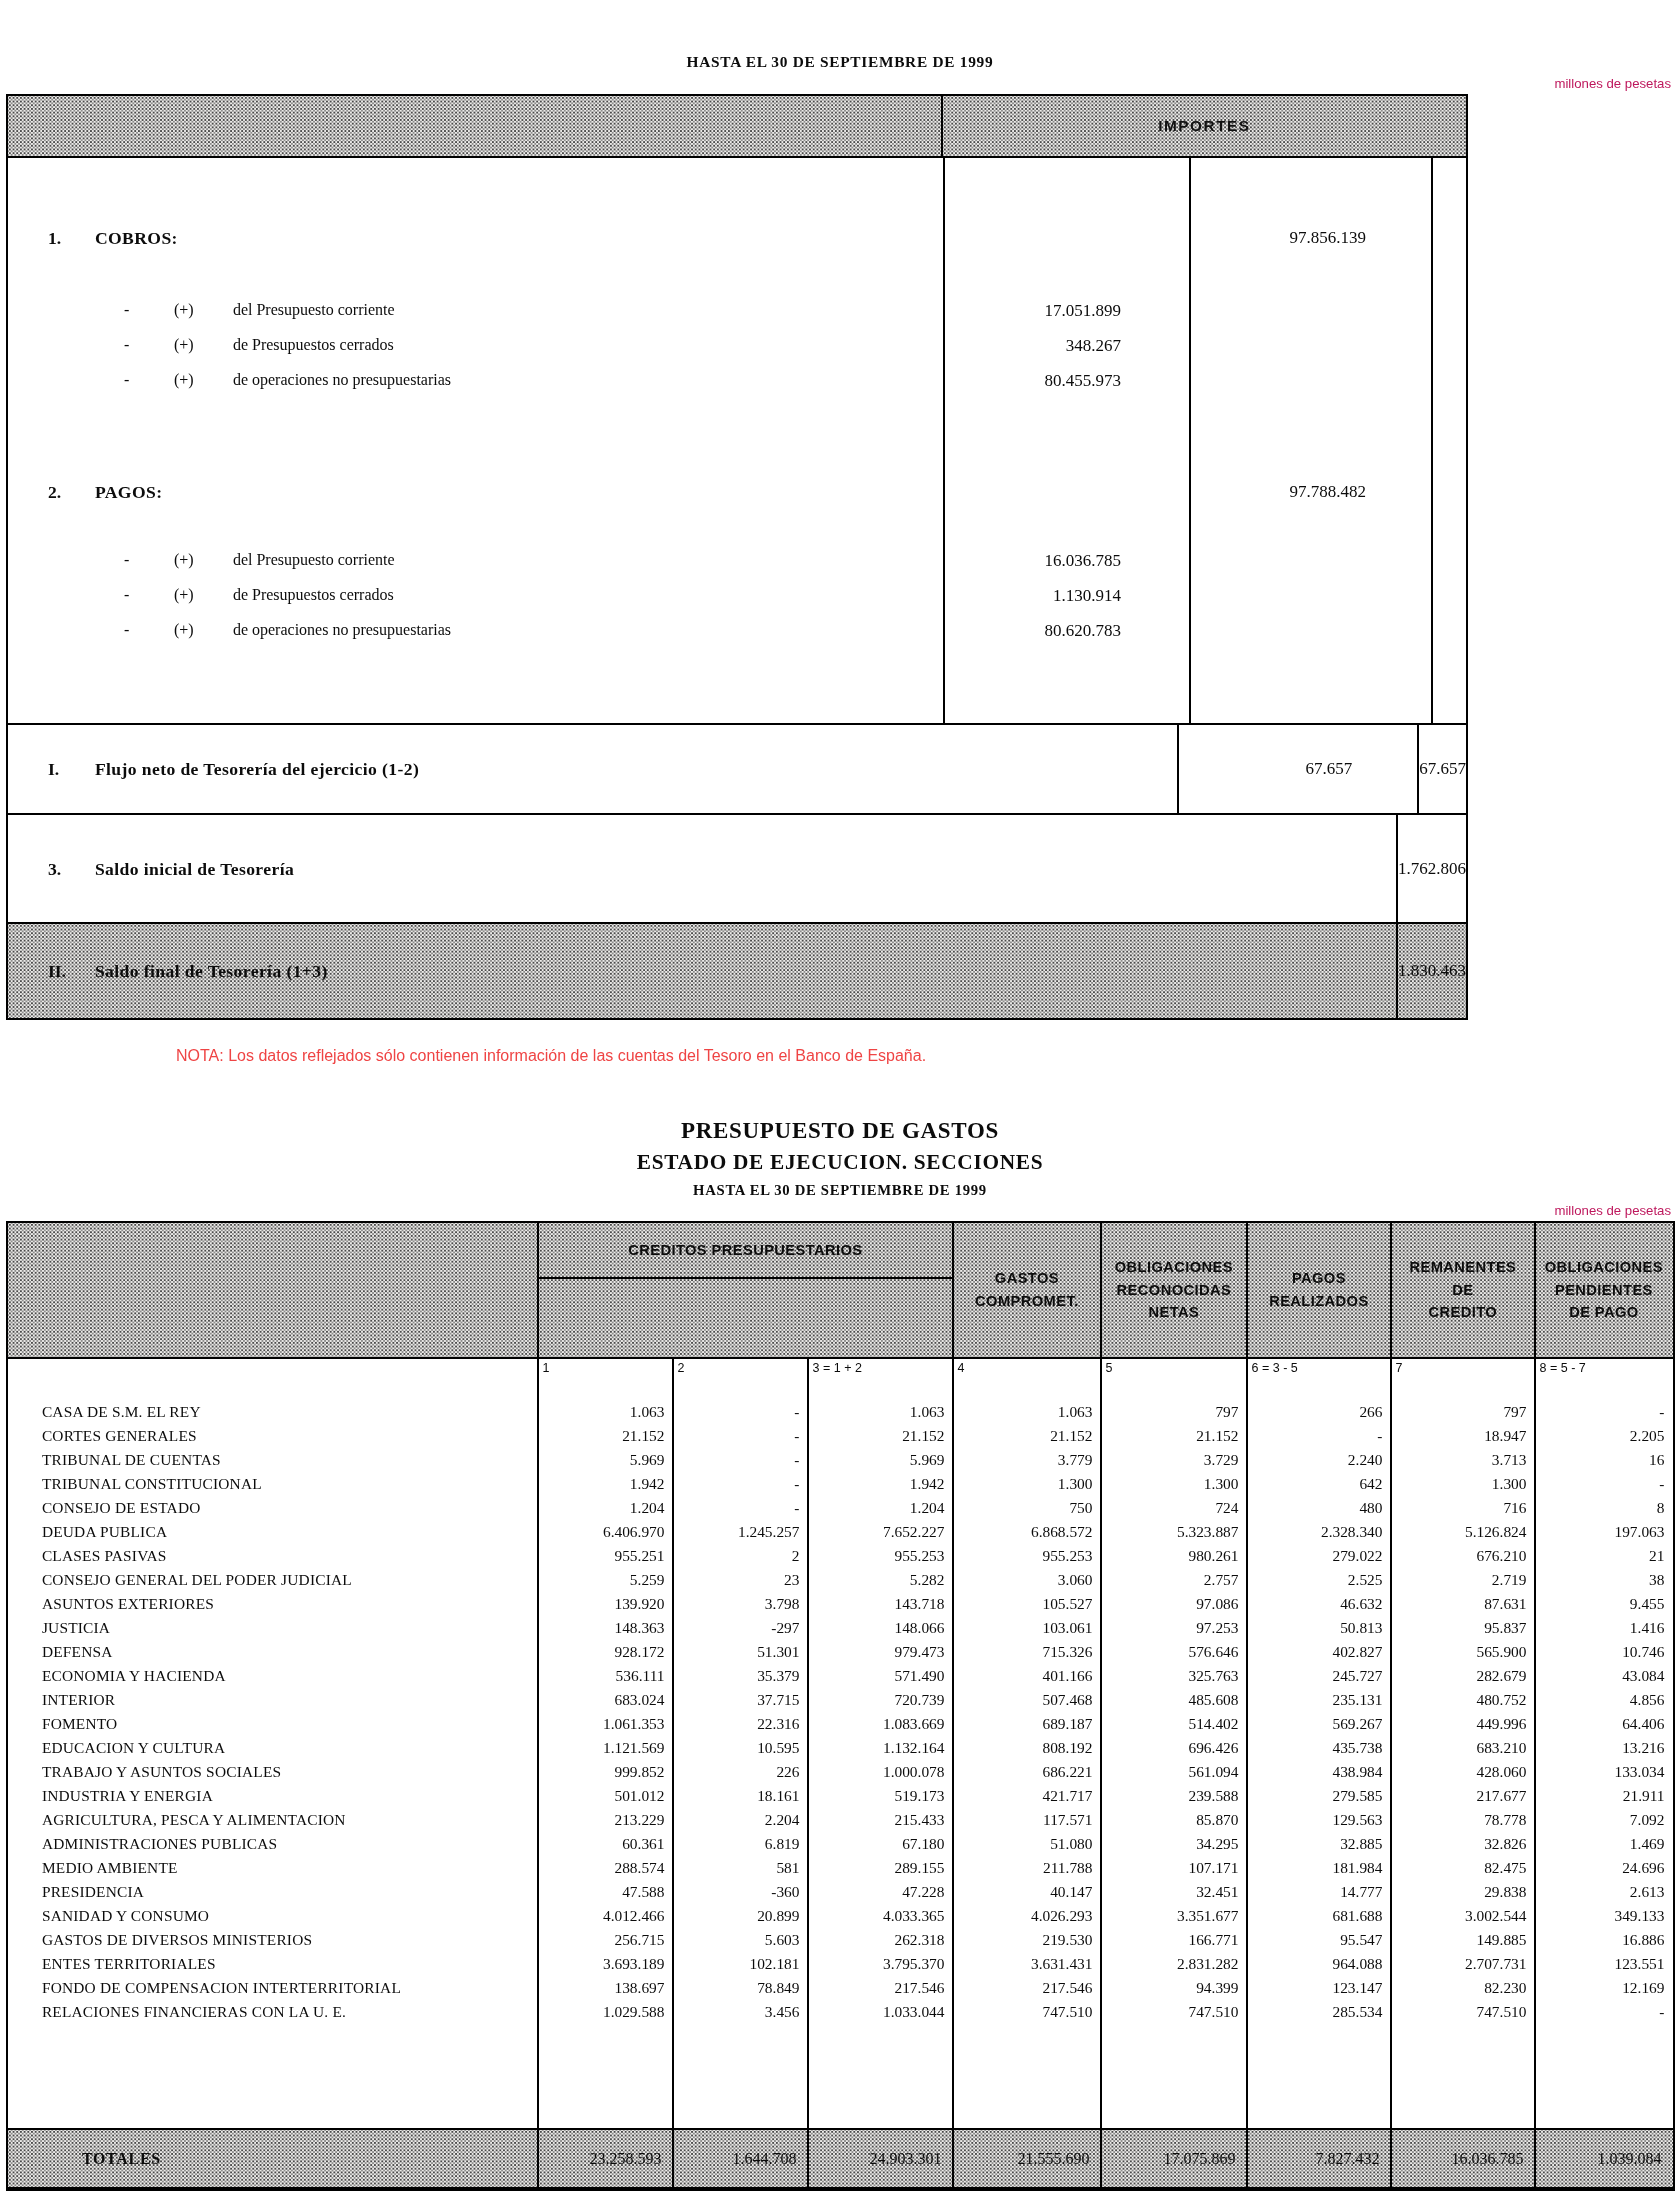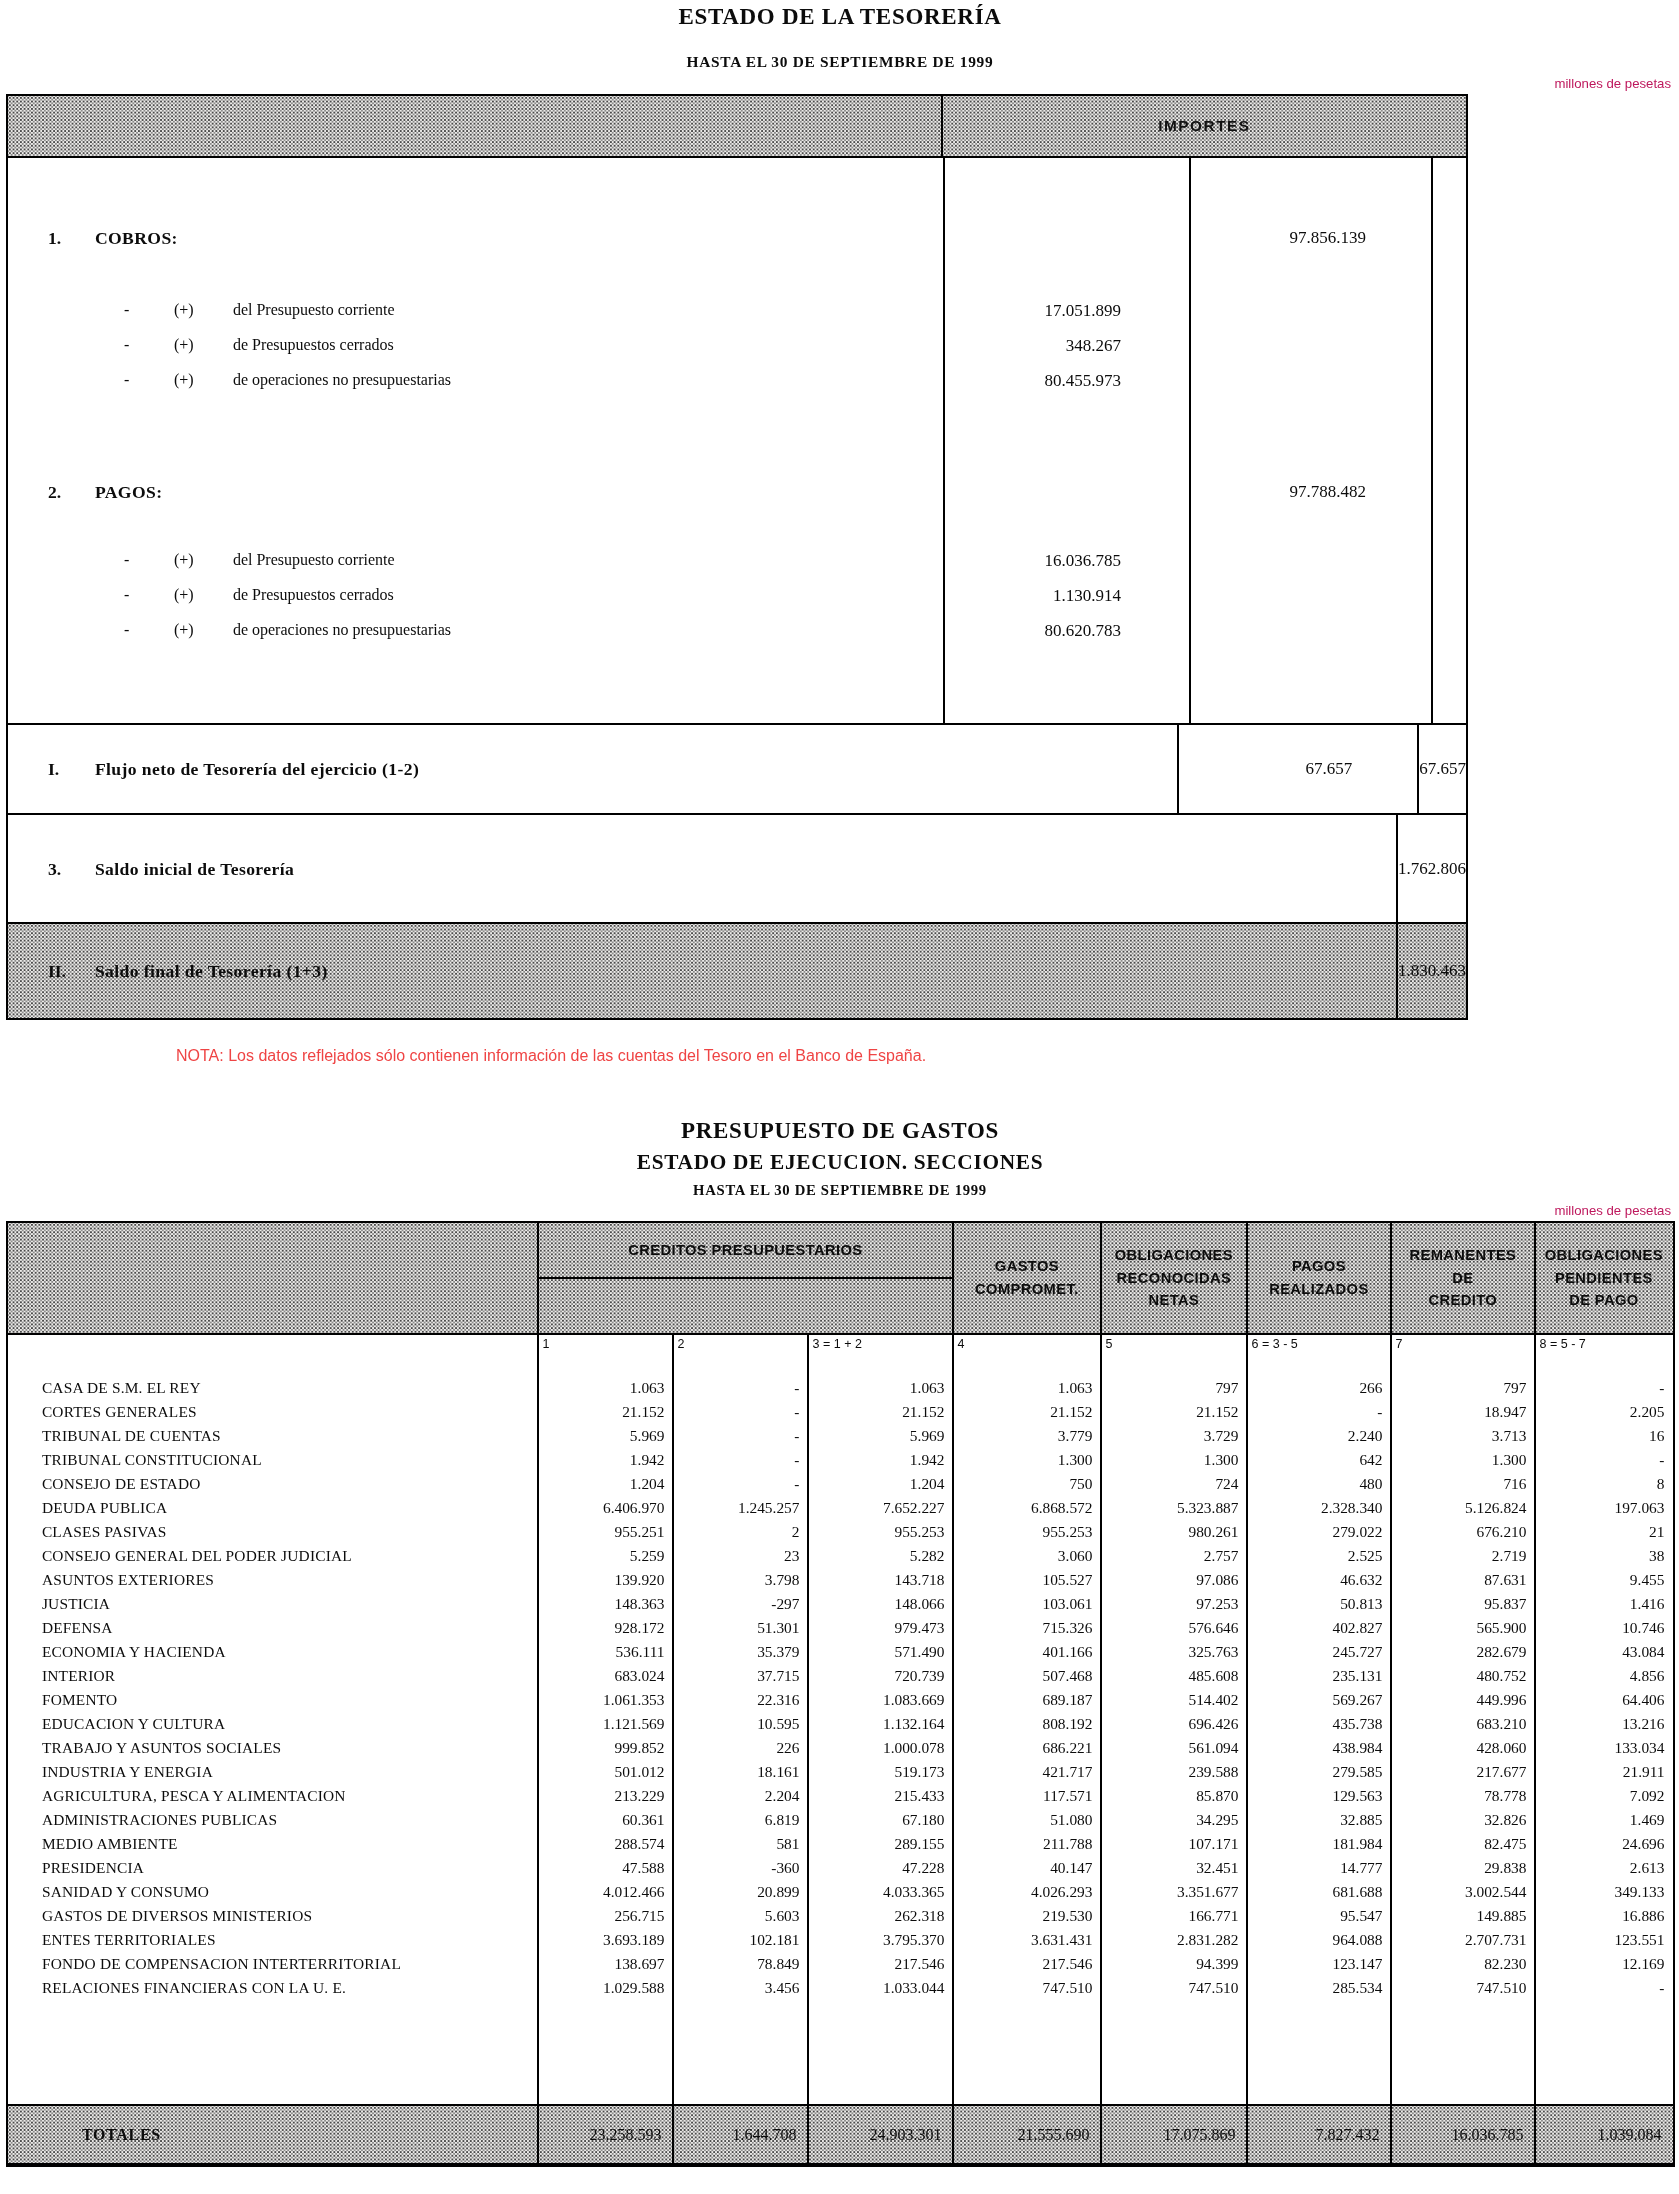--- a/index.html
+++ b/index.html
@@ -65,21 +65,21 @@
   #t2-unit     { top:1203px; }
 
   
   .table2 { position:absolute; left:5.9px; top:1221px; width:1669px;
             border:2.9px solid #000; border-bottom-width:4.4px;
             --cols:529px 135px 135px 145px 148px 146px 144px 144px 138px; }
   .t2-grid { display:grid; grid-template-columns:var(--cols); }
   .t2-grid > .c { border-left:2.2px solid #000; }
   .t2-grid > .c:first-child { border-left:none; }
 
-  .t2-header { height:112px; border-bottom:2.9px solid #000;
+  .t2-header { height:136px; border-bottom:2.9px solid #000;
                font-family:"Liberation Sans", sans-serif; font-weight:bold; font-size:14.7px; letter-spacing:0.4px; }
   .t2-header .hcell { display:flex; align-items:center; justify-content:center; text-align:center;
                       white-space:pre-line; line-height:1.55; }
   .h-cred { grid-column:2 / 5; display:flex; flex-direction:column; }
   .h-cred-top { height:56px; display:flex; align-items:center; justify-content:center; border-bottom:2.2px solid #000; }
   .h-cred-sub { flex:1; display:grid; grid-template-columns:132px 135px 145px; }
   .h-cred-sub > div { display:flex; align-items:center; justify-content:center; border-left:2.2px solid #000; }
   .h-cred-sub > div:first-child { border-left:none; }
 
   .t2-numrow { height:41px; font-family:"Liberation Sans", sans-serif; font-size:12.5px; }
@@ -97,21 +97,20 @@
   .t2-totals { height:59px; border-top:2.9px solid #000; font-size:16px; font-weight:bold; }
   .t2-totals .c { height:100%; display:flex; align-items:center; }
   .t2-totals .lbl { padding-left:74px; letter-spacing:0.7px; }
   .t2-totals .val { justify-content:flex-end; padding-right:10.3px; font-weight:normal; }
 </style>
 </head>
 <body>
 
 <div class="page">
 
-  <div class="doc-title serif" id="t1-title">ESTADO DE LA TESORERÍA</div>
   <div class="doc-title serif" id="t1-subtitle">HASTA EL 30 DE SEPTIEMBRE DE 1999</div>
   <div class="unit-note" id="t1-unit">millones de pesetas</div>
 
   <div class="table1">
 
     <div class="t1-band">
       <div class="t1-band-left hatch"></div>
       <div class="t1-band-right hatch">
         <span>IMPORTES</span>
       </div>

